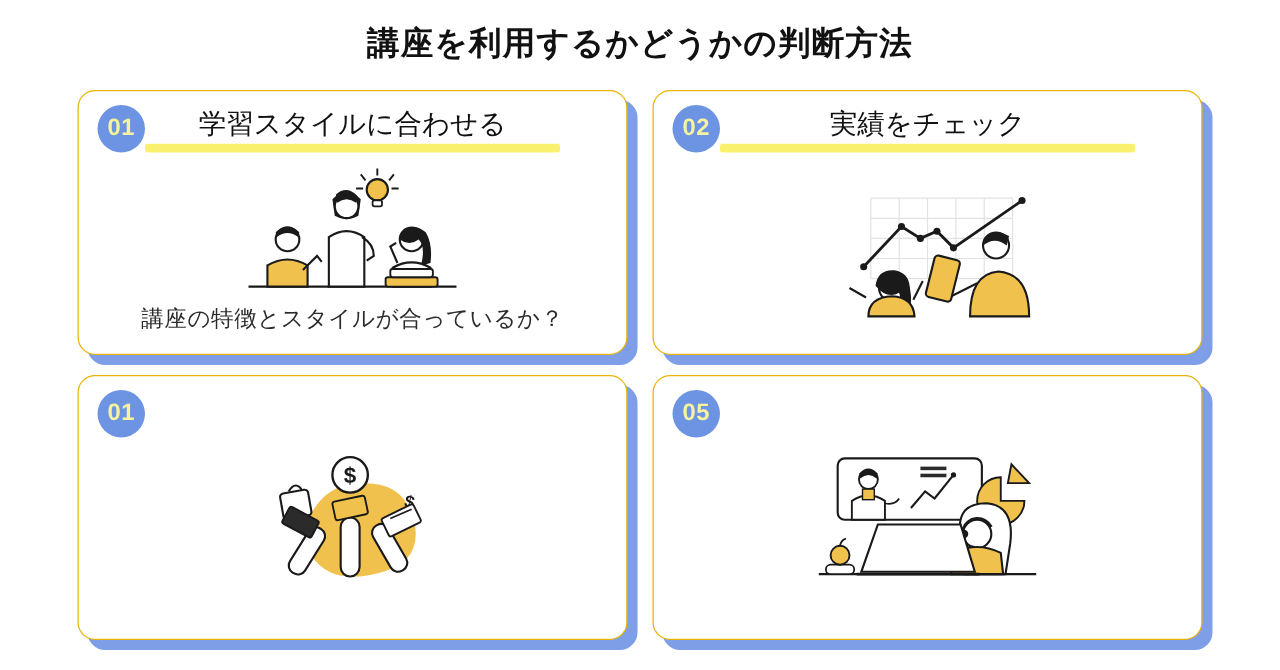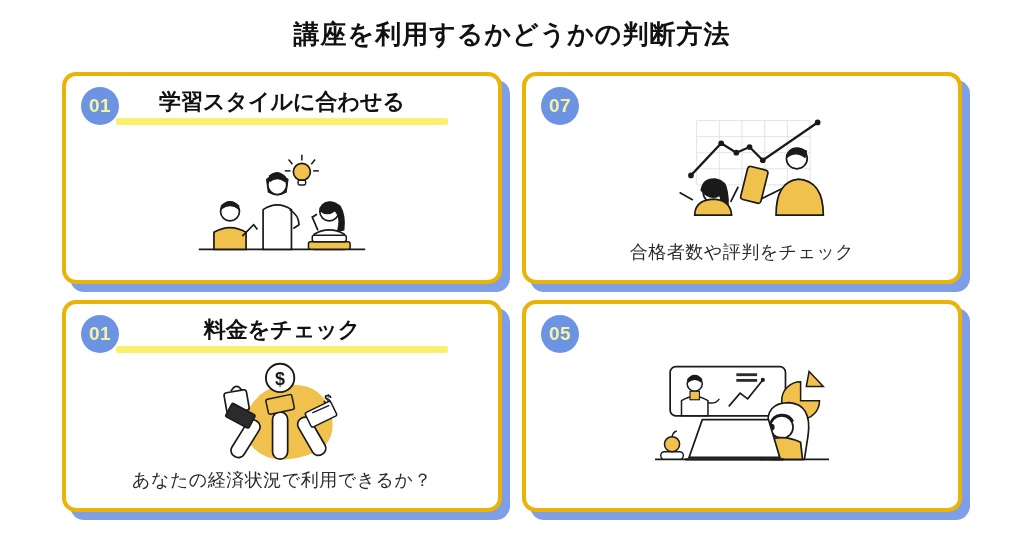--- a/index.html
+++ b/index.html
@@ -21,39 +21,39 @@
   .grid {
     position:absolute; left:62px; top:72px;
     display:grid;
     grid-template-columns:440px 440px;
     column-gap:20px; row-gap:16px;
   }
   .card {
     position:relative;
     width:440px; height:212px;
     background:#ffffff;
-    border:4px solid #eab308;
+    border:1px solid #eab308;
     border-radius:14px;
     box-shadow:8px 8px 0 var(--shadow-blue,#7e9fe8);
     display:flex; flex-direction:column;
     padding-top:13px;
   }
   .badge {
     position:absolute; left:15px; top:11px;
     width:38px; height:38px; border-radius:50%;
     background:var(--badge-blue,#6d94e3);
     color:var(--badge-text,#f5f2a0);
     font-size:19px; font-weight:bold;
     display:flex; align-items:center; justify-content:center;
     letter-spacing:0.5px;
   }
   .card-head { text-align:center; }
   .card-title {
     display:block;
-    font-size:22px; font-weight:bold; color:#111;
+    font-size:22px; font-weight:normal; color:#111;
     line-height:26px;
     position:relative; z-index:1;
   }
   .title-underline {
     width:332px; height:7px;
     margin:3px auto 0;
     border-radius:2px;
     background:var(--underline-yellow,#f9f16e);
   }
   .illustration {
@@ -112,24 +112,29 @@
 
           <circle cx="160" cy="64" r="10" fill="#fff" stroke="#1a1a1a" stroke-width="1.8"></circle>
           <path d="M150 60 q10 -12 22 -2 q6 10 4 26 l-8 2 q4 -16 -2 -22 q-8 6 -16 0 Z" fill="#1a1a1a"></path>
           <path d="M144 104 L144 88 q16 -9 32 0 l0 16 Z" fill="#fff" stroke="#1a1a1a" stroke-width="1.8"></path>
           <path d="M148 84 l-6 -14 l5 -3" fill="none" stroke="#1a1a1a" stroke-width="1.8"></path>
 
           <rect x="138" y="96" width="44" height="8" rx="2" fill="#f1c14d" stroke="#1a1a1a" stroke-width="1.6"></rect>
           <rect x="142" y="89" width="36" height="7" rx="2" fill="#fff" stroke="#1a1a1a" stroke-width="1.6"></rect>
         </svg>
       </div>
-    </div>
-
-    <div class="card">
-      <div class="badge">07</div>
+      <p class="card-desc">講座の特徴とスタイルが合っているか？</p>
+    </div>
+
+    <div class="card">
+      <div class="badge">02</div>
+      <div class="card-head">
+        <span class="card-title">実績をチェック</span>
+        <div class="title-underline"></div>
+      </div>
       <div class="illustration">
         <svg width="210" height="104" viewBox="0 0 220 110">
 
           <g stroke="#e2e2e2" stroke-width="1">
             <line x1="62" y1="8" x2="62" y2="76"></line>
               <line x1="86" y1="8" x2="86" y2="76"></line>
             <line x1="110" y1="8" x2="110" y2="76"></line>
               <line x1="134" y1="8" x2="134" y2="76"></line>
             <line x1="158" y1="8" x2="158" y2="76"></line>
               <line x1="182" y1="8" x2="182" y2="76"></line>
@@ -153,29 +158,24 @@
           <path d="M146 108 q0 -36 24 -38 q26 2 26 38 Z" fill="#f1c14d" stroke="#1a1a1a" stroke-width="1.8"></path>
           <path d="M152 80 L128 92" stroke="#1a1a1a" stroke-width="1.8"></path>
           <rect x="112" y="58" width="22" height="36" rx="3" transform="rotate(14 123 76)" fill="#f1c14d" stroke="#1a1a1a" stroke-width="1.8"></rect>
 
           <circle cx="80" cy="84" r="11" fill="#fff" stroke="#1a1a1a" stroke-width="1.8"></circle>
           <path d="M66 82 q2 -14 16 -13 q12 2 13 14 q3 16 -2 25 l-8 0 q4 -12 1 -20 q-10 6 -20 -6 Z" fill="#1a1a1a"></path>
           <path d="M60 108 q0 -16 20 -17 q18 1 19 17 Z" fill="#f1c14d" stroke="#1a1a1a" stroke-width="1.8"></path>
           <path d="M58 92 l-14 -8 M98 94 l8 -16" fill="none" stroke="#1a1a1a" stroke-width="1.8"></path>
         </svg>
       </div>
-      <p class="card-desc">合格者数や評判をチェック</p>
     </div>
 
     <div class="card">
       <div class="badge">01</div>
-      <div class="card-head">
-        <span class="card-title">料金をチェック</span>
-        <div class="title-underline"></div>
-      </div>
       <div class="illustration">
         <svg width="210" height="104" viewBox="0 0 220 110">
 
           <path d="M110 28 q42 -6 52 30 q8 34 -26 44 q-40 12 -58 -10 q-16 -22 0 -44 q12 -18 32 -20 Z" fill="#f1c14d"></path>
 
           <circle cx="108" cy="20" r="15" fill="#fff" stroke="#1a1a1a" stroke-width="2"></circle>
           <text x="108" y="27" text-anchor="middle" font-size="19" font-weight="bold" fill="#1a1a1a">$</text>
           <text x="158" y="48" text-anchor="middle" font-size="15" font-weight="bold" fill="#1a1a1a" transform="rotate(12 158 44)">$</text>
 
           <g>
@@ -187,21 +187,20 @@
             <rect x="64" y="62" width="15" height="44" rx="7" transform="rotate(32 71 84)" fill="#fff" stroke="#1a1a1a" stroke-width="1.8"></rect>
             <rect x="100" y="56" width="16" height="50" rx="8" fill="#fff" stroke="#1a1a1a" stroke-width="1.8"></rect>
             <rect x="134" y="60" width="15" height="44" rx="7" transform="rotate(-30 141 82)" fill="#fff" stroke="#1a1a1a" stroke-width="1.8"></rect>
             <rect x="52" y="52" width="28" height="16" rx="2" transform="rotate(28 66 60)" fill="#2b2b2b" stroke="#1a1a1a" stroke-width="1.6"></rect>
             <rect x="94" y="40" width="28" height="16" rx="2" transform="rotate(-12 108 48)" fill="#f1c14d" stroke="#1a1a1a" stroke-width="1.6"></rect>
             <rect x="136" y="50" width="30" height="17" rx="2" transform="rotate(-26 151 58)" fill="#fff" stroke="#1a1a1a" stroke-width="1.6"></rect>
             <line x1="142" y1="57" x2="160" y2="49" stroke="#1a1a1a" stroke-width="1.4"></line>
           </g>
         </svg>
       </div>
-      <p class="card-desc">あなたの経済状況で利用できるか？</p>
     </div>
 
     <div class="card">
       <div class="badge">05</div>
       <div class="illustration">
         <svg width="210" height="104" viewBox="0 0 220 110">
 
           <line x1="18" y1="104" x2="202" y2="104" stroke="#1a1a1a" stroke-width="2"></line>
 
           <g>

